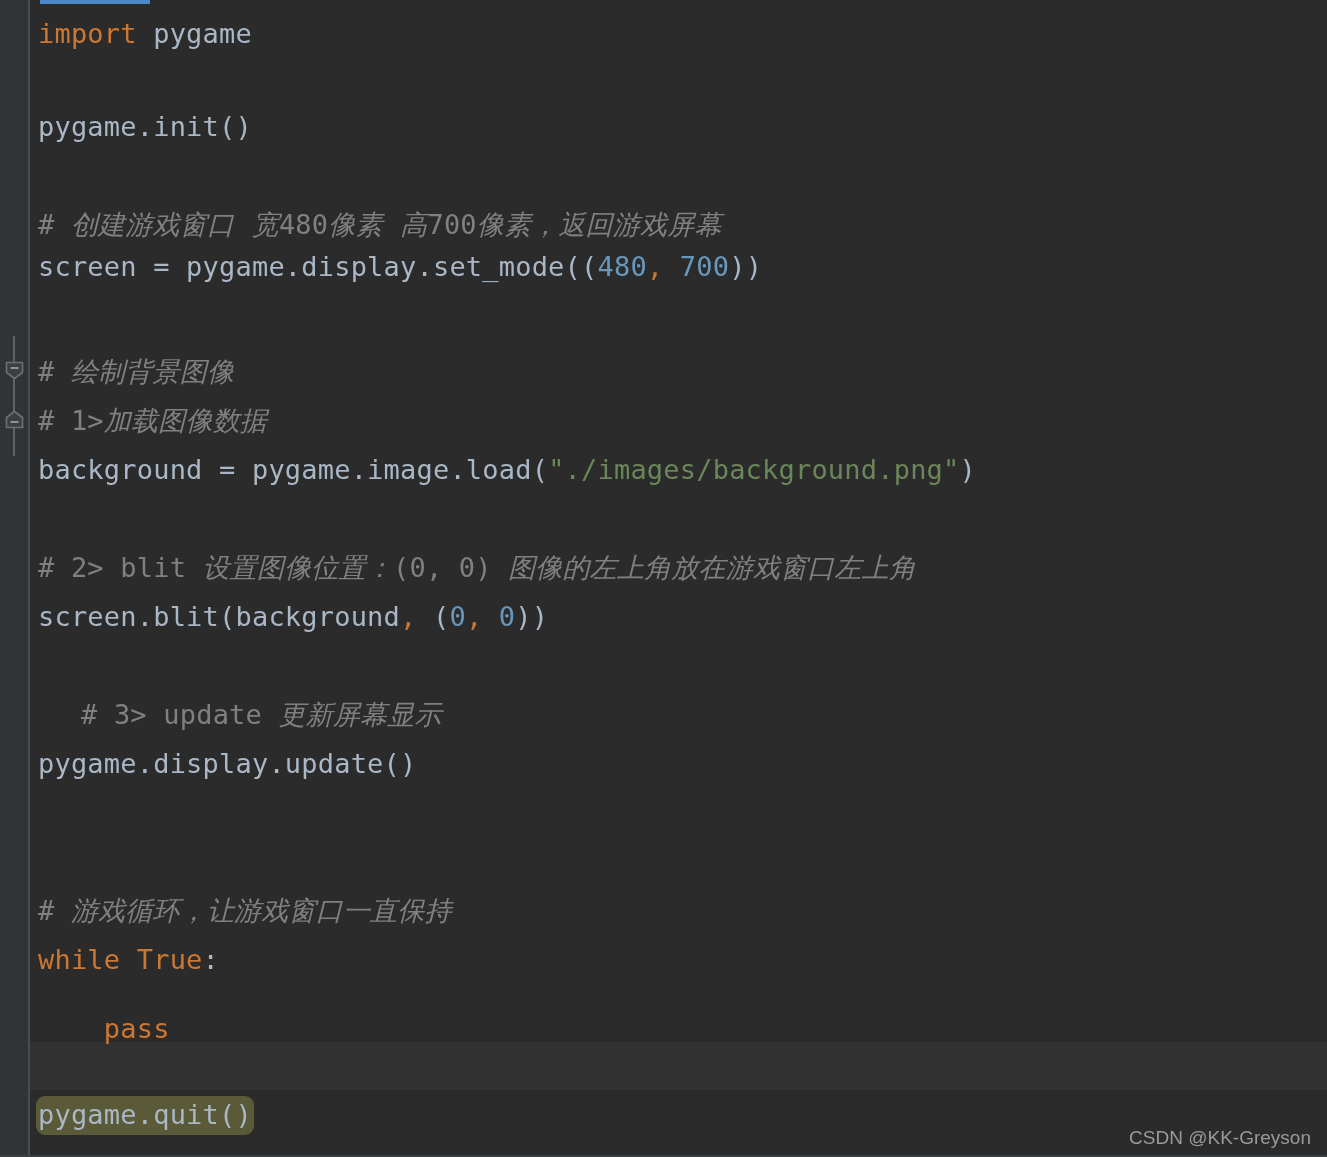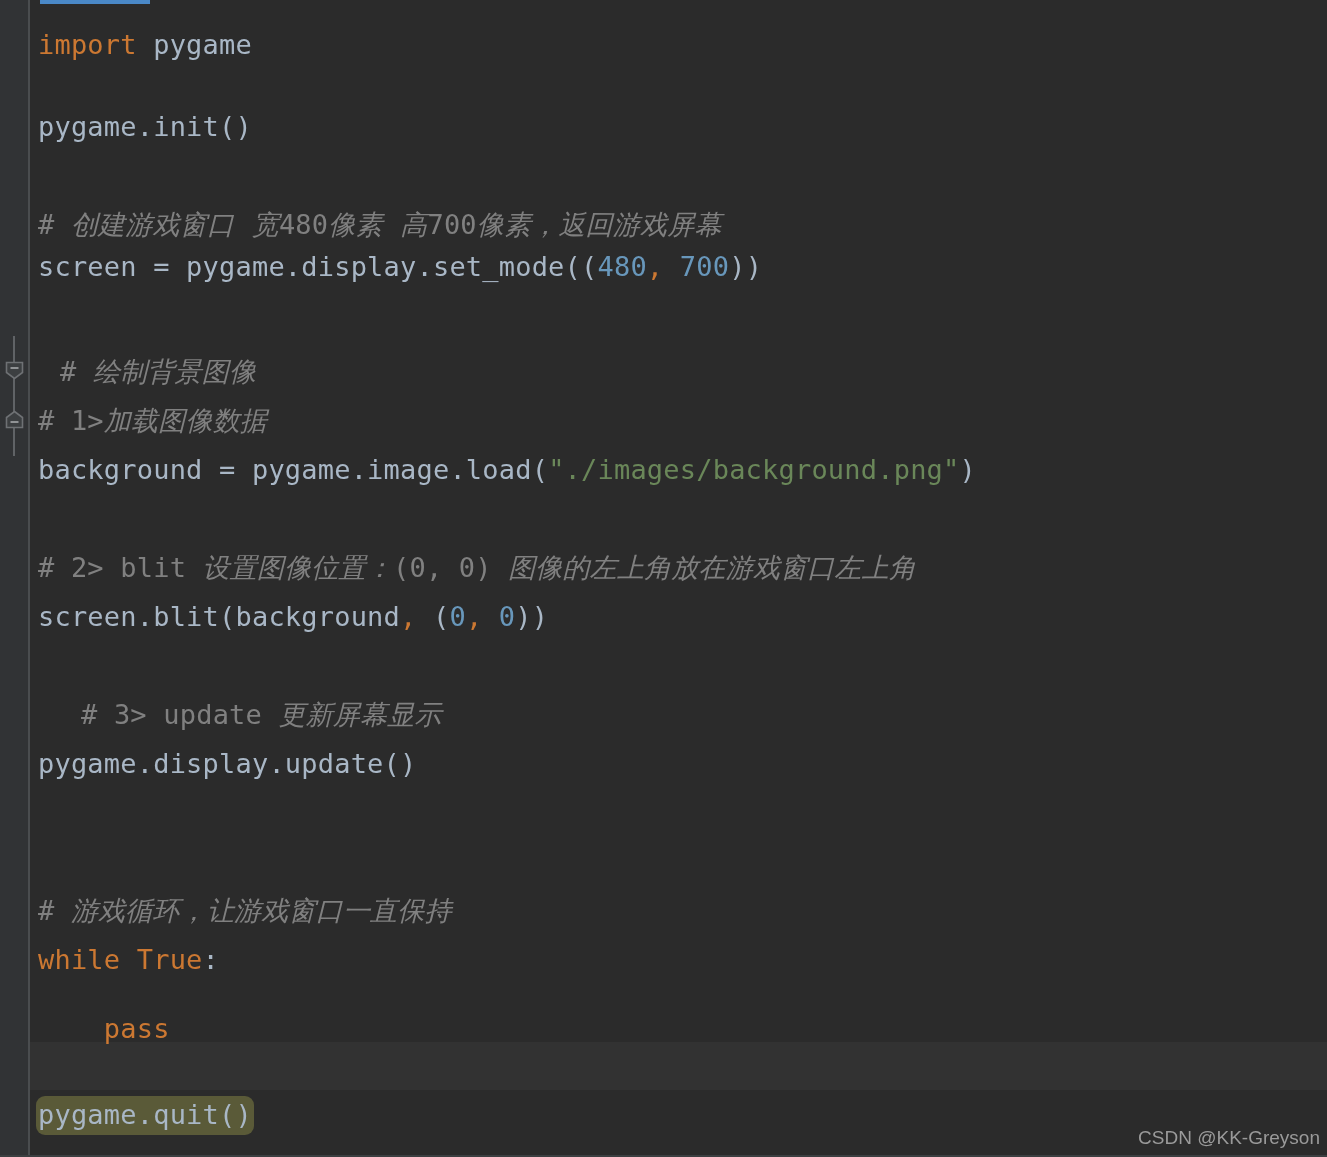--- a/index.html
+++ b/index.html
@@ -117,21 +117,21 @@
   .hl-match {
     background: #5a5a38;
     padding: 3px 2px 5px 2px;
     margin-left: -2px;
     border-radius: 9px;
   }
 
   
   .watermark {
     position: absolute;
-    right: 7px;
+    right: 16px;
     bottom: 8px;
     font-family: "Liberation Sans", sans-serif;
     font-size: 19px;
     color: #9a9a9a;
     z-index: 7;
     white-space: pre;
   }
 
   
   .bottom-rule {
@@ -165,28 +165,28 @@
   <div class="fold-marker" id="fold1" style="top: 409px;">
     <svg width="21" height="21" viewBox="0 0 21 21">
       <path d="M10.5 2.5 L18.5 8.5 V18.5 H2.5 V8.5 Z" fill="#3c3f41" stroke="#6e7174" stroke-width="1.6"></path>
       <line x1="6.5" y1="13" x2="14.5" y2="13" stroke="#9a9da0" stroke-width="1.8"></line>
     </svg>
   </div>
 
   <div class="tab-underline" style="left: 40px; width: 110px;"></div>
 
   <div class="code-area">
-      <div class="code-line" style="top: 20px; text-align: center;"><span class="tok-kw">import</span><span class="tok-ident"> pygame</span></div>
+      <div class="code-line" style="top: 9px; text-align: center;"><span class="tok-kw">import</span><span class="tok-ident"> pygame</span></div>
       <div class="code-line" style="top: 53px;"></div>
       <div class="code-line" style="top: 102px;"><span class="tok-ident">pygame.init()</span></div>
       <div class="code-line" style="top: 151px;"></div>
       <div class="code-line" style="top: 200px;"><span class="tok-comment"># </span><span class="tok-comment cjk">创建游戏窗口  宽</span><span class="tok-comment">480</span><span class="tok-comment cjk">像素  高</span><span class="tok-comment">700</span><span class="tok-comment cjk">像素，返回游戏屏幕</span></div>
       <div class="code-line" style="top: 242px;"><span class="tok-ident">screen = pygame.display.set_mode((</span><span class="tok-num">480</span><span class="tok-comma">,</span><span class="tok-ident"> </span><span class="tok-num">700</span><span class="tok-punct">))</span></div>
       <div class="code-line" style="top: 298px;"></div>
-      <div class="code-line" style="top: 347px; margin-left: 22px;"><span class="tok-comment"># </span><span class="tok-comment cjk">绘制背景图像</span></div>
+      <div class="code-line" style="top: 347px;"><span class="tok-comment"># </span><span class="tok-comment cjk">绘制背景图像</span></div>
       <div class="code-line" style="top: 396px;"><span class="tok-comment"># 1&gt;</span><span class="tok-comment cjk">加载图像数据</span></div>
       <div class="code-line" style="top: 445px;"><span class="tok-ident">background = pygame.image.load(</span><span class="tok-str">"./images/background.png"</span><span class="tok-punct">)</span></div>
       <div class="code-line" style="top: 494px;"></div>
       <div class="code-line" style="top: 543px;"><span class="tok-comment"># 2&gt; blit </span><span class="tok-comment cjk">设置图像位置：</span><span class="tok-comment">(0, 0) </span><span class="tok-comment cjk">图像的左上角放在游戏窗口左上角</span></div>
       <div class="code-line" style="top: 592px;"><span class="tok-ident">screen.blit(background</span><span class="tok-comma">,</span><span class="tok-ident"> (</span><span class="tok-num">0</span><span class="tok-comma">,</span><span class="tok-ident"> </span><span class="tok-num">0</span><span class="tok-punct">))</span></div>
       <div class="code-line" style="top: 641px;"></div>
       <div class="code-line" style="top: 690px; margin-left: 43px;"><span class="tok-comment"># 3&gt; update </span><span class="tok-comment cjk">更新屏幕显示</span></div>
       <div class="code-line" style="top: 739px;"><span class="tok-ident">pygame.display.update()</span></div>
       <div class="code-line" style="top: 788px;"></div>
       <div class="code-line" style="top: 837px;"></div>

